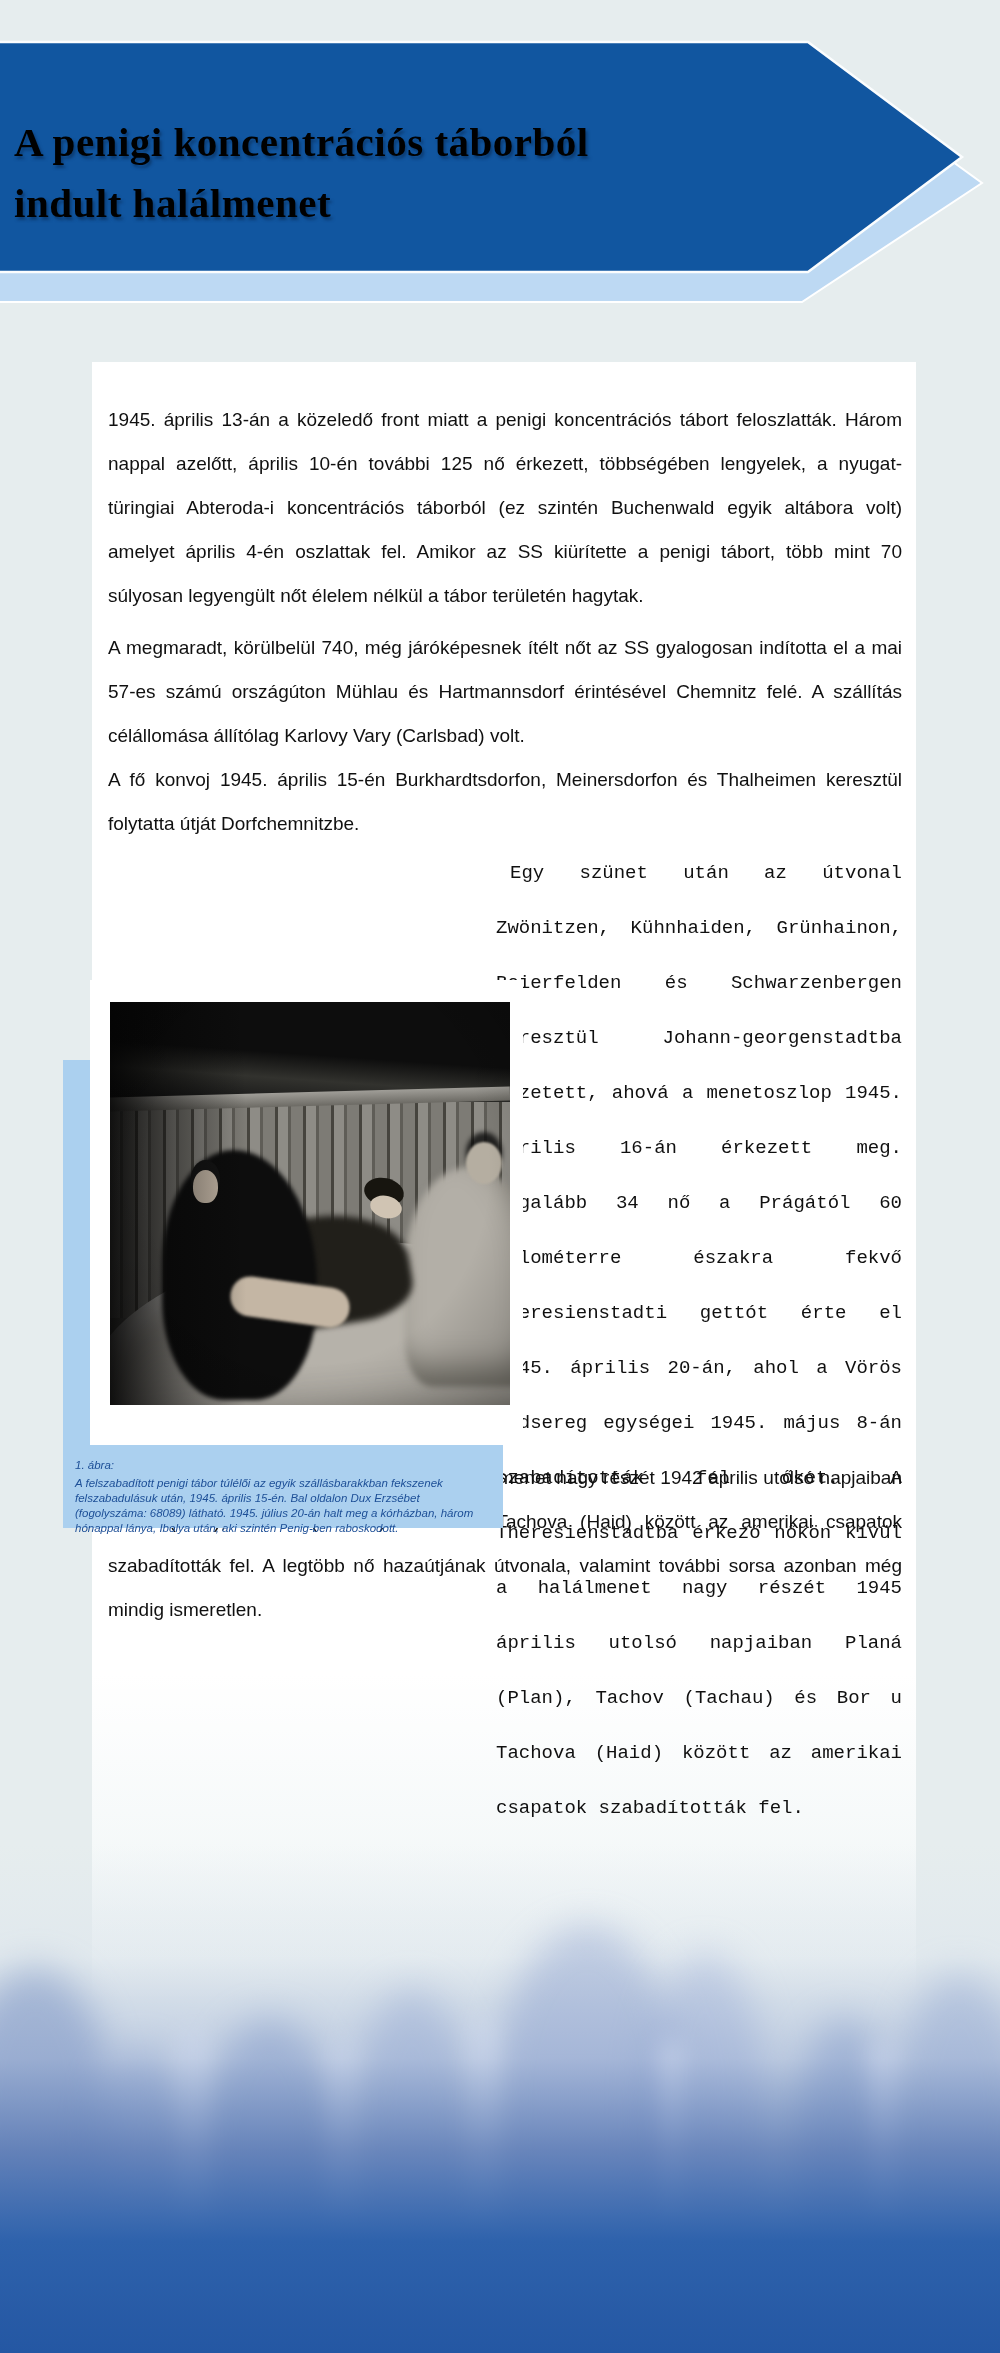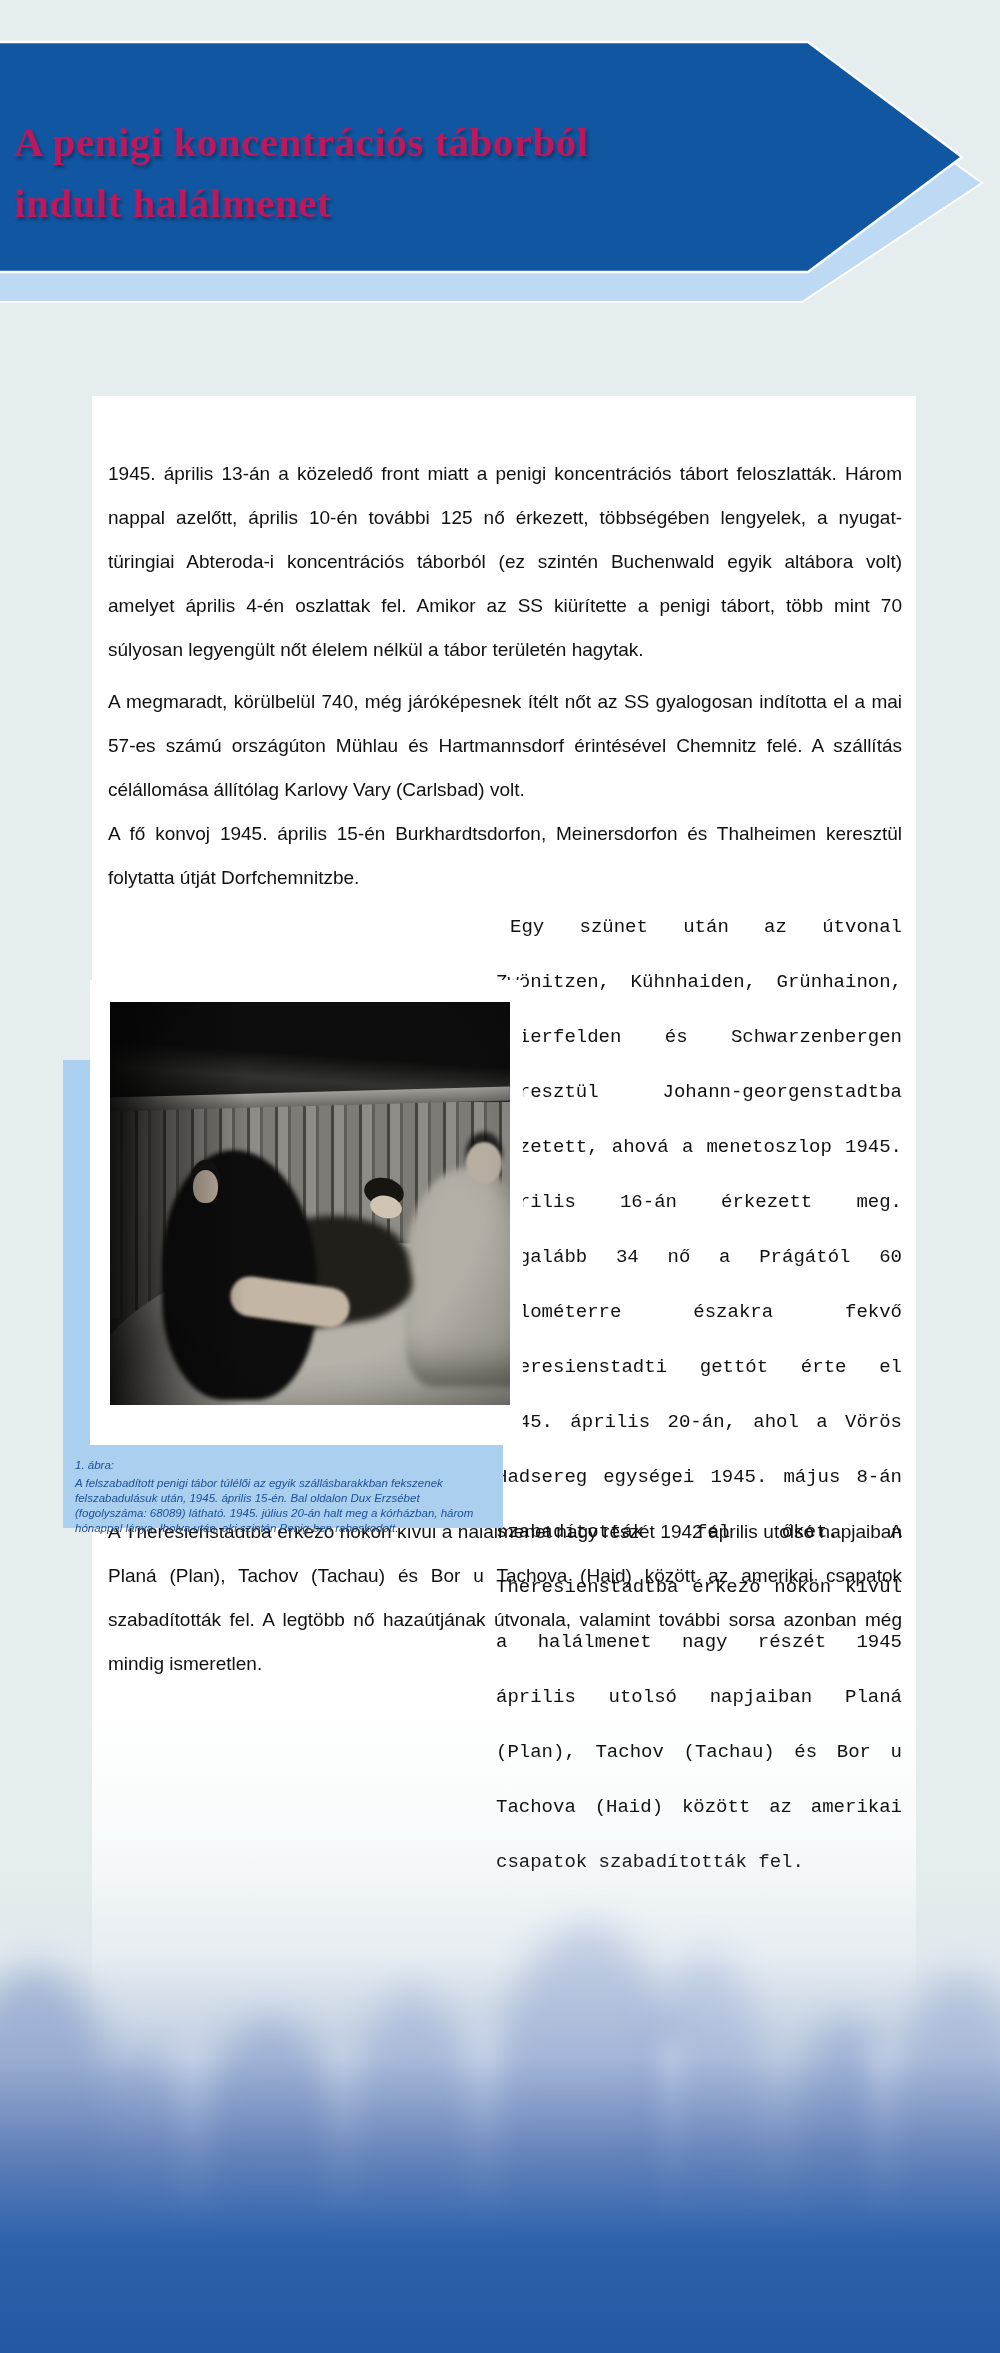--- a/index.html
+++ b/index.html
@@ -4,27 +4,27 @@
 <style>
   * { margin:0; padding:0; box-sizing:border-box; }
   body { background:#cfd8dc; font-family:"Liberation Sans","DejaVu Sans",sans-serif; }
   .page { position:relative; width:1000px; height:2353px; margin:0 auto;
           background:#e6edee; overflow:hidden; }
 
   
   .banner-svg { position:absolute; left:0; top:0; width:1000px; height:320px; z-index:2; }
   .page-title { position:absolute; left:14px; top:112px; z-index:3;
     font-family:"Liberation Serif","DejaVu Serif",serif; font-weight:bold;
-    font-size:41px; line-height:61px; letter-spacing:.5px; color:#be185d;
+    font-size:41px; line-height:61px; letter-spacing:.5px; color:#000000;
     text-shadow:2px 3px 3px rgba(8,40,80,.55); }
 
   
   .card { position:absolute; left:92px; top:362px; width:824px; height:1640px; z-index:4;
-    padding:56px 14px 0 16px;
-    background:linear-gradient(180deg,#ffffff 0%,#ffffff 80%,rgba(252,254,254,.7) 90%,rgba(252,254,254,0) 100%);margin-top:34px; }
+    padding:36px 14px 0 16px;
+    background:linear-gradient(180deg,#ffffff 0%,#ffffff 80%,rgba(252,254,254,.7) 90%,rgba(252,254,254,0) 100%); }
   .card p { font-size:19px; line-height:44px; text-align:justify; color:#101010; }
   .para-gap { margin-bottom:8px; }
   .wrap-section { margin-left:388px; width:406px; height:610px; overflow:visible; }
   .wrap-section p { line-height:55px; text-indent:14px;font-family:Liberation Mono, monospace; }
   .closing { margin-top:0; }
 
   
   .figure { position:absolute; left:33px; top:980px; width:462px; height:568px; z-index:5;margin-left:30px; }
   .fig-blue { position:absolute; left:0; top:80px; width:440px; height:468px; background:#abd0ef; }
   .fig-frame { position:absolute; left:27px; top:0; width:433px; height:465px; background:#ffffff; }

